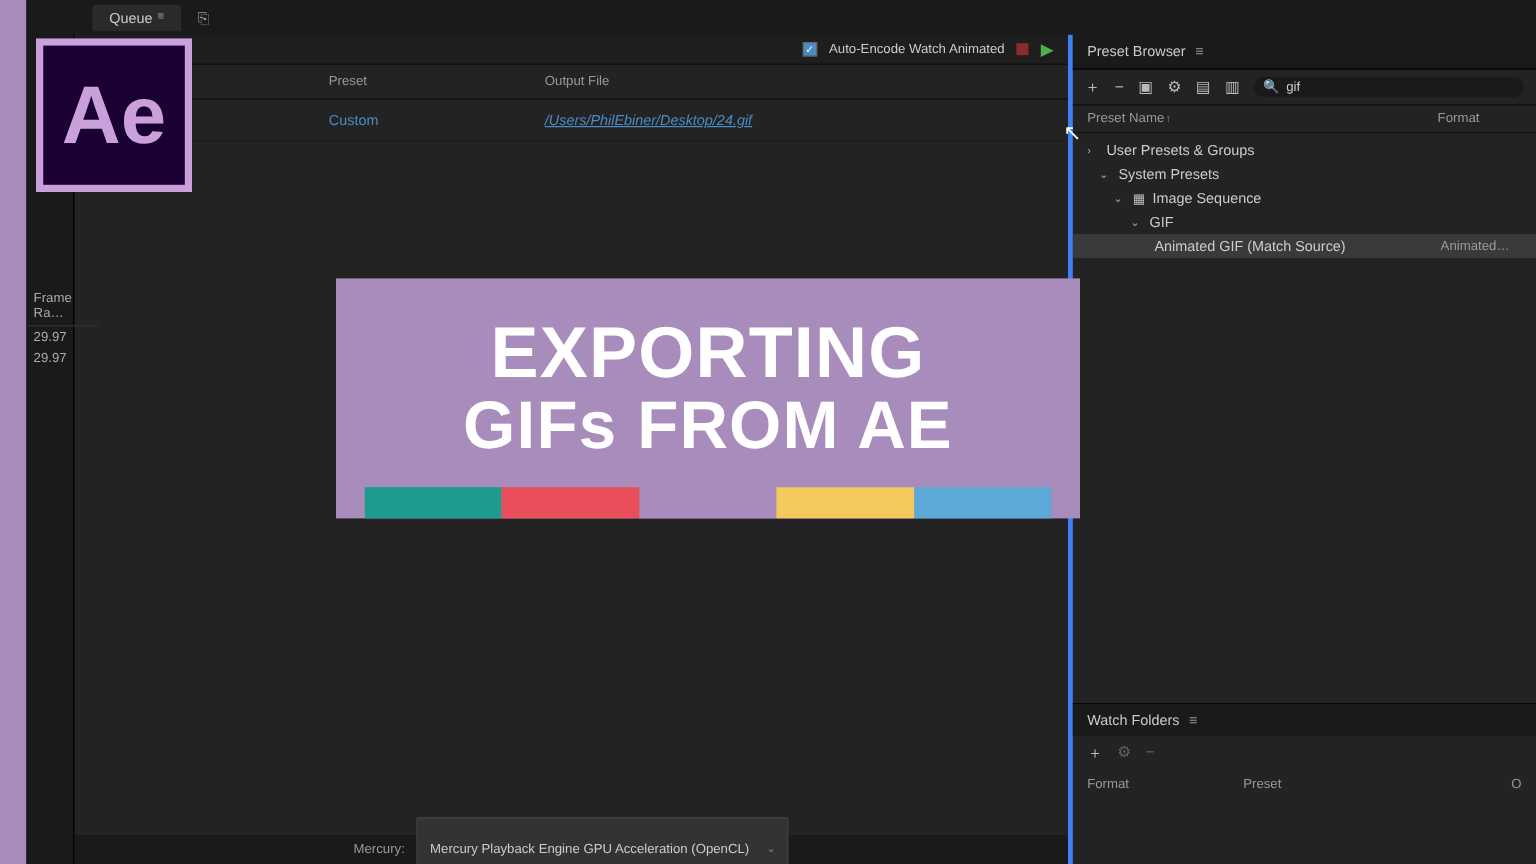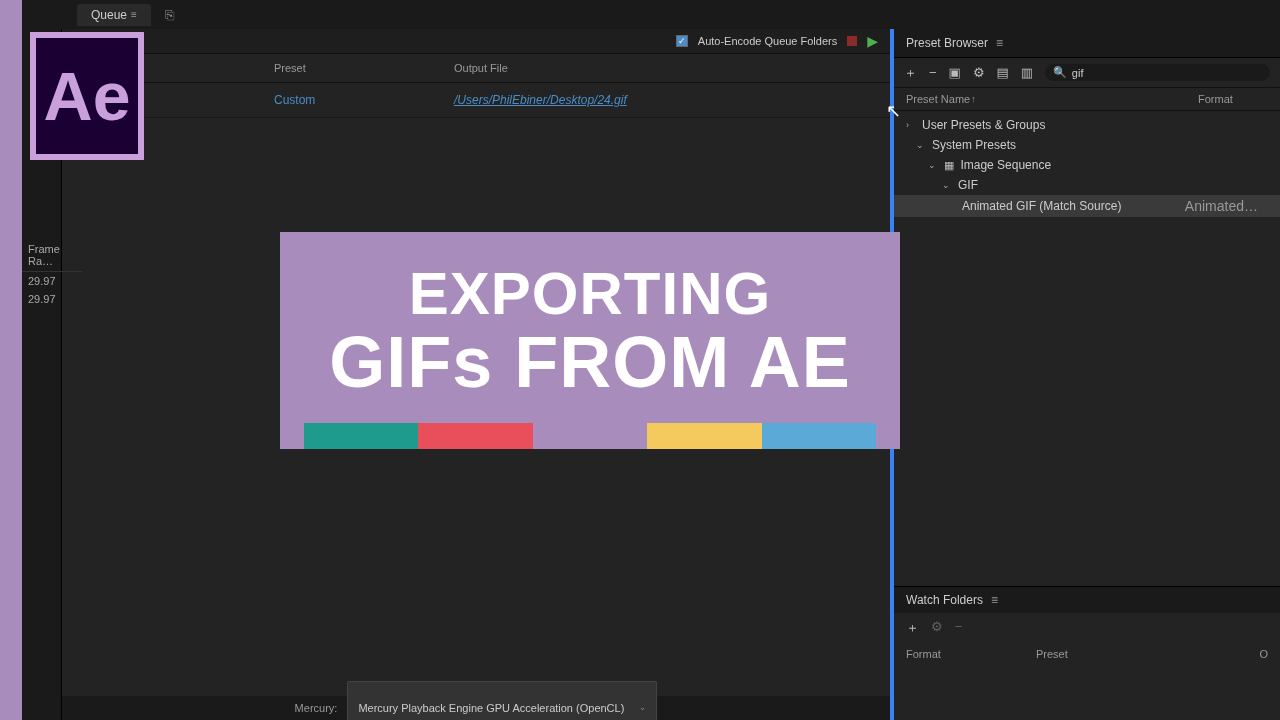--- a/index.html
+++ b/index.html
@@ -41,43 +41,43 @@
 .preset-headers { display:flex; padding:5px 12px; color:#999; font-size:11px; border-bottom:1px solid #111; }
 .ph-name { flex:1; display:flex; align-items:center; gap:1px; }
 .sort-arrow { font-size:9px; }
 .ph-format { width:70px; }
 .tree { flex:1; padding:4px 0; color:#ccc; font-size:12px; overflow:auto; }
 .tree-row { display:flex; align-items:center; padding:3px 12px; gap:6px; cursor:pointer; }
 .tree-row.lev1 { padding-left:22px; }
 .tree-row.lev2 { padding-left:34px; }
 .tree-row.lev3 { padding-left:48px; }
 .tree-row.lev4 { padding-left:68px; background:#3a3a3a; }
-.tree-row.lev4 .fmt-col { color:#999; margin-left:auto; font-size:14px; padding-right:10px; }
+.tree-row.lev4 .fmt-col { color:#999; margin-left:auto; font-size:11px; padding-right:10px; }
 .tree-chev { color:#aaa; font-size:9px; width:10px; }
 .folder-ic { color:#bbb; font-size:11px; }
 .watch-panel { border-top:1px solid #000; }
 .watch-tab { height:26px; background:#1a1a1a; display:flex; align-items:center; padding-left:12px; color:#ccc; font-size:12px; gap:8px; }
 .watch-toolbar { padding:6px 12px; display:flex; gap:12px; }
 .watch-headers { display:flex; padding:5px 12px; color:#999; font-size:11px; }
 .wh-format { width:130px; }
 .wh-preset { flex:1; }
 .wh-o { width:20px; text-align:right; }
 
 .overlay { position:absolute; left:280px; top:232px; width:620px; background:#a88cbc; padding:30px 24px 0 24px; text-align:center; }
 .overlay-text { color:#fff; font-weight:900; font-size:60px; line-height:1.05; letter-spacing:1px; }
-.overlay .line2 { font-size:72px; }
+.overlay .line2 { font-size:56px; }
 .color-bars { display:flex; height:26px; margin-top:22px; }
 .cb { flex:1; }
 .cb.teal { background:#1f9b8e; }
 .cb.red { background:#e84f5a; }
 .cb.gap { background:#a88cbc; }
 .cb.yellow { background:#f4c95d; }
 .cb.blue { background:#5aa9d6; }
 
-.ae-icon { position:absolute; left:30px; top:32px; width:114px; height:128px; background:#1b0033; border:6px solid #c9a0dc; display:flex; align-items:center; justify-content:center; }
+.ae-icon { position:absolute; left:30px; top:32px; width:130px; height:128px; background:#1b0033; border:6px solid #c9a0dc; display:flex; align-items:center; justify-content:center; }
 .ae-icon span { color:#c9a0dc; font-size:68px; font-weight:700; font-family:Arial; }
 .cursor { position:absolute; left:886px; top:100px; color:#fff; font-size:18px; pointer-events:none; }
 </style>
 </head>
 <body>
 
 <div class="app-window">
   <div class="top-bar">
     <div class="tab">
       <span>Queue</span>
@@ -92,21 +92,21 @@
       <div class="frame-col">
         <div class="frame-hdr">Frame Ra…</div>
         <div class="frame-row">29.97</div>
         <div class="frame-row">29.97</div>
       </div>
     </div>
 
     <div class="center">
       <div class="queue-toolbar">
         <span class="checkbox">✓</span>
-        <span>Auto-Encode Queue Folders</span>
+        <span>Auto-Encode Watch Animated</span>
         <span class="stop-btn"></span>
         <span class="play-btn">▶</span>
       </div>
       <div class="queue-headers">
         <div class="col-format"></div>
         <div class="col-preset">Preset</div>
         <div class="col-output">Output File</div>
       </div>
       <div class="queue-row">
         <div class="fmt">

